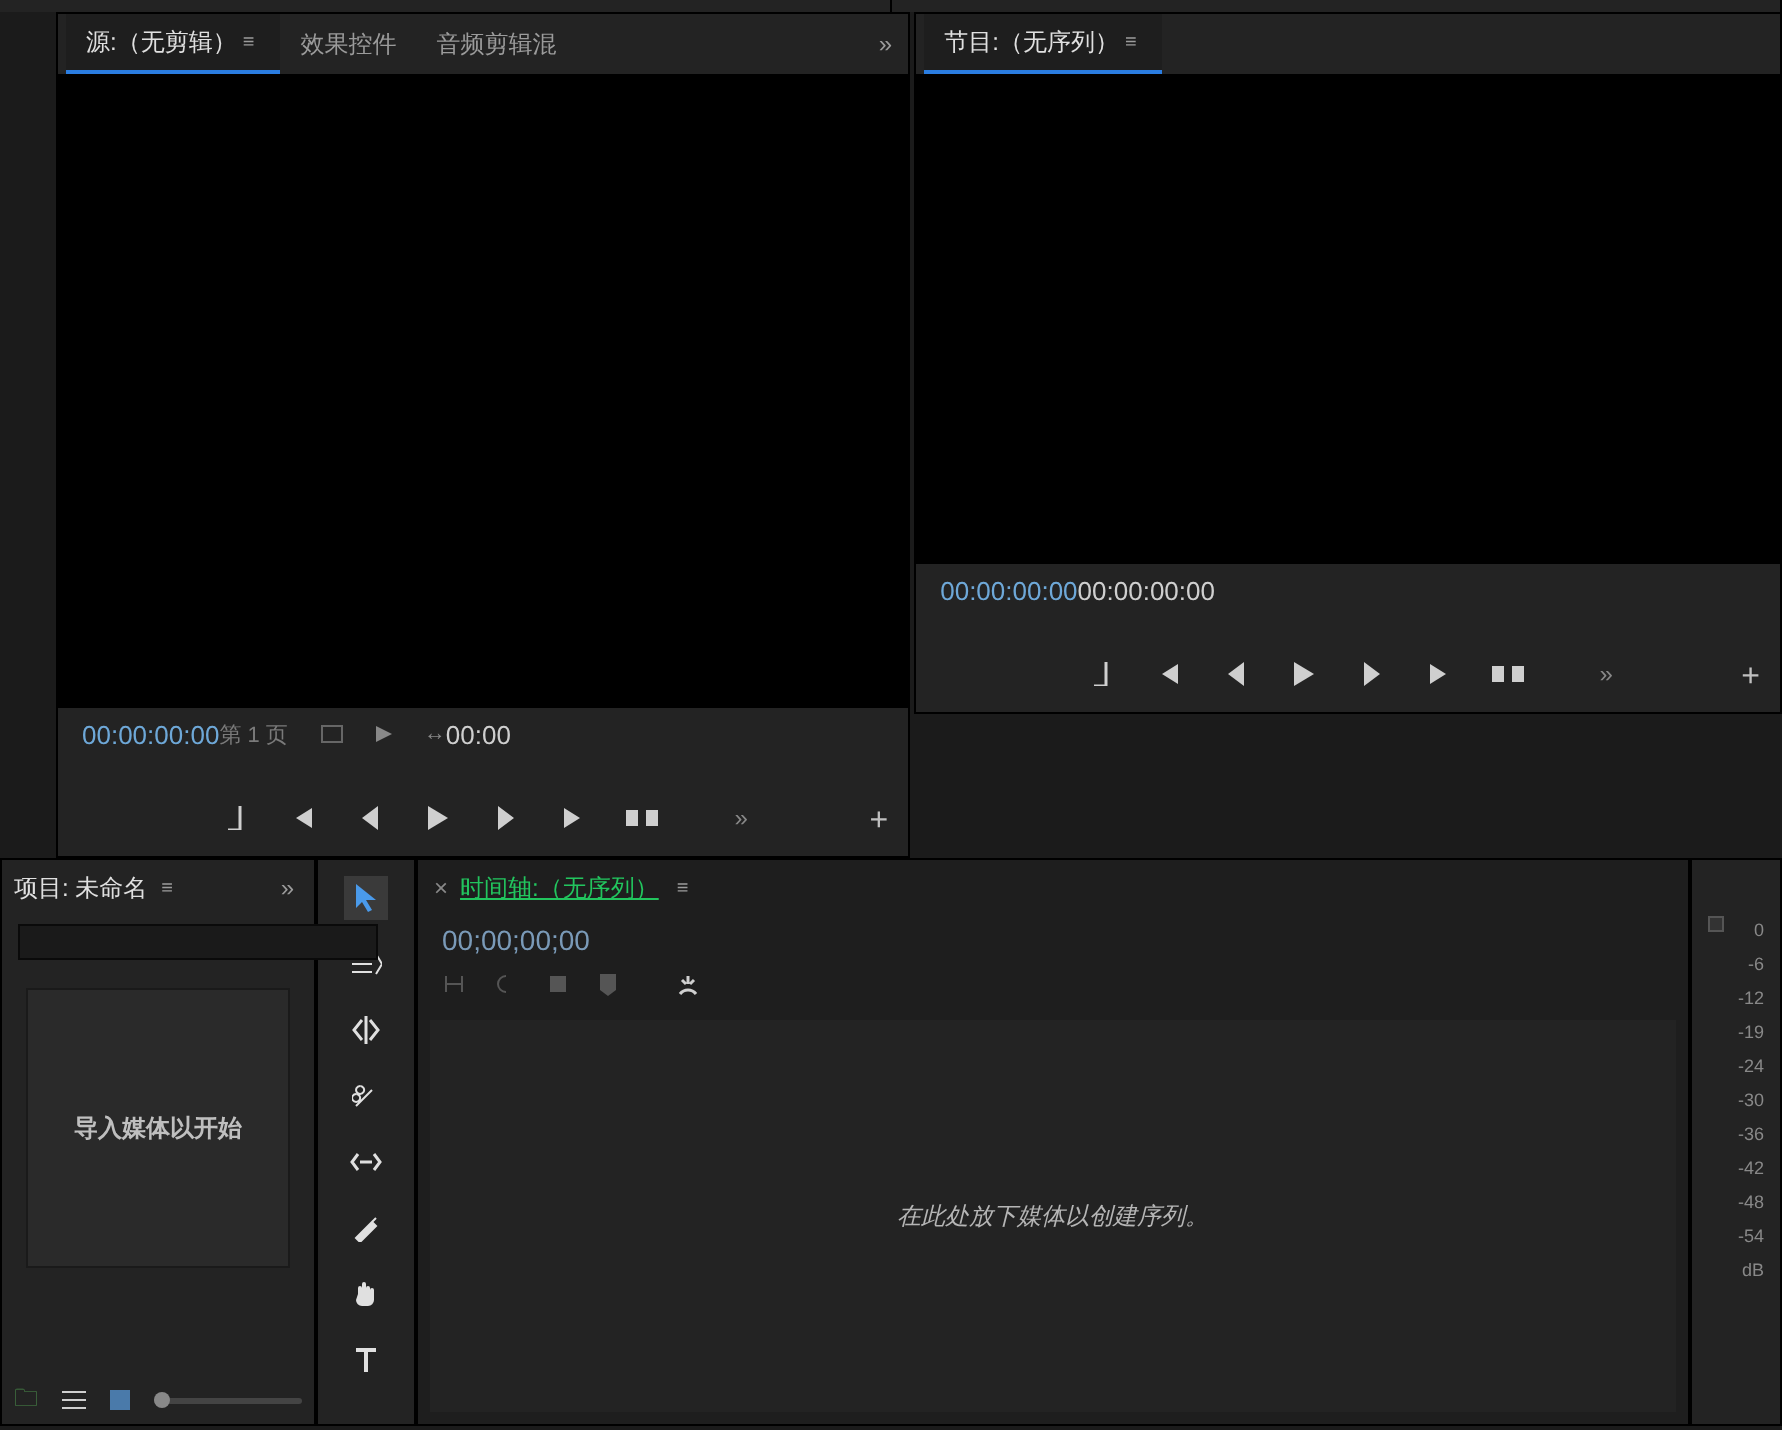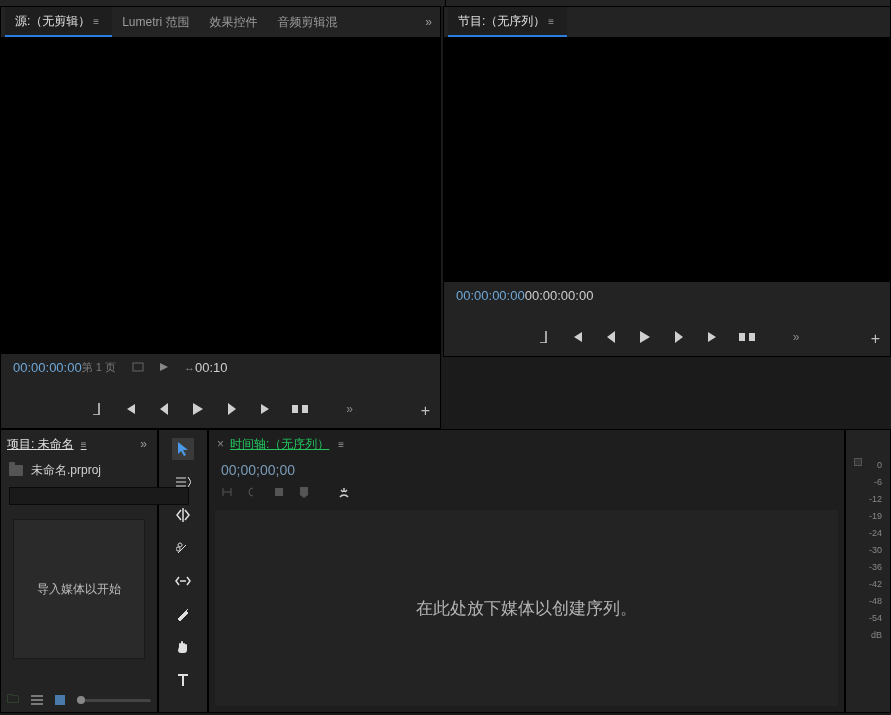--- a/index.html
+++ b/index.html
@@ -1,58 +1,58 @@
 <!DOCTYPE html>
 <html><head>
 <meta charset="utf-8">
 <style>
 * { margin: 0; padding: 0; box-sizing: border-box; font-family: "Microsoft YaHei", sans-serif; }
 body { background: #1b1b1b; color: #cfcfcf; width: 891px; height: 715px; overflow: hidden; font-size: 12px; }
 .top-row { display: flex; height: 6px; }
 .top-row > div { flex: 1; border-right: 1px solid #000; background: #232323; }
-.panels { display: flex; }
+.panels { display: flex; padding-left: 28px; }
 .panel { background: #232323; border: 1px solid #000; position: relative; }
 .tab-bar { display: flex; align-items: center; height: 30px; padding: 0 4px; }
 .tab { padding: 0 10px; height: 30px; display: flex; align-items: center; color: #9b9b9b; font-size: 12px; cursor: pointer; }
 .tab.active { color: #e0e0e0; border-bottom: 2px solid #2a7de1; background: #1e1e1e; }
 .menu-icon { color: #9b9b9b; font-size: 10px; padding: 0 3px; }
 .overflow { margin-left: auto; color: #9b9b9b; cursor: pointer; padding: 0 4px; font-size: 12px; }
 .viewer { background: #000; flex: 1; }
 .source-panel { width: 441px; height: 423px; display: flex; flex-direction: column; }
 .program-panel { width: 448px; height: 351px; display: flex; flex-direction: column; margin-left: 2px; }
 .time-bar { display: flex; align-items: center; height: 26px; padding: 0 12px; background: #232323; color: #cfcfcf; }
 .timecode { color: #6ea8d8; font-size: 13px; }
 .right-time { color: #cfcfcf; font-size: 13px; }
 .page-info { color: #7a7a7a; font-size: 11px; display: flex; align-items: center; gap: 16px; }
 .scrub-bar { height: 10px; background: #232323; }
 .transport { display: flex; justify-content: center; align-items: center; height: 38px; gap: 18px; background: #232323; position: relative; }
 .transport .btn { width: 16px; height: 16px; display: flex; align-items: center; justify-content: center; cursor: pointer; color: #cfcfcf; }
 .plus-btn { position: absolute; right: 10px; bottom: 8px; color: #bfbfbf; font-size: 16px; cursor: pointer; }
 .lower { display: flex; height: 284px; }
 .project-panel { width: 158px; background: #232323; display: flex; flex-direction: column; border: 1px solid #000; }
 .proj-header { display: flex; align-items: center; height: 28px; padding: 0 6px; }
-.proj-tab { font-size: 12px; color: #e0e0e0; display: flex; align-items: center; gap: 4px; text-decoration: underline; }
+.proj-tab { font-size: 12px; color: #e0e0e0; display: flex; align-items: center; gap: 4px; }
 .proj-row { display: flex; align-items: center; padding: 4px 8px; gap: 8px; color: #cfcfcf; }
 .search-box { display: flex; align-items: center; padding: 4px 8px; gap: 6px; }
 .search-input { flex: 1; background: #1a1a1a; border: 1px solid #0a0a0a; height: 18px; color: #cfcfcf; padding: 0 18px 0 4px; font-size: 11px; position: relative; }
 .search-wrap { position: relative; flex: 1; }
 .search-icon { position: absolute; left: 4px; top: 3px; color: #888; font-size: 10px; }
-.import-box { margin: 10px 12px; height: 140px; background: #2a2a2a; border: 1px solid #1a1a1a; display: flex; align-items: center; justify-content: center; text-align: center; color: #bfbfbf; font-size: 12px; line-height: 1.5; }
+.import-box { margin: 10px 12px; height: 140px; background: #2a2a2a; border: 1px solid #1a1a1a; display: flex; align-items: center; justify-content: center; text-align: center; color: #bfbfbf; font-size: 12px; line-height: 1.5; font-weight: bold; }
 .proj-footer { margin-top: auto; display: flex; align-items: center; padding: 4px 6px; gap: 12px; height: 24px; }
 .tools-panel { width: 50px; background: #232323; border: 1px solid #000; display: flex; flex-direction: column; align-items: center; padding-top: 8px; gap: 11px; }
 .tool { width: 22px; height: 22px; display: flex; align-items: center; justify-content: center; cursor: pointer; color: #e0e0e0; }
 .tool.active { background: #3a3a3a; }
 .timeline-panel { flex: 1; background: #1e1e1e; border: 1px solid #000; display: flex; flex-direction: column; }
 .tl-header { display: flex; align-items: center; height: 28px; padding: 0 8px; gap: 6px; }
 .tl-close { color: #888; cursor: pointer; font-size: 12px; }
 .tl-title { color: #22c55e; font-size: 12px; text-decoration: underline; }
 .tl-top { padding: 4px 12px; }
 .tl-time { color: #7a9ab8; font-size: 14px; }
 .tl-controls { display: flex; gap: 14px; padding: 4px 12px 8px; color: #555; }
-.tl-body { flex: 1; background: #232323; margin: 2px 6px 6px 6px; display: flex; align-items: center; justify-content: center; color: #b5b5b5; font-size: 17px; }
+.tl-body { flex: 1; background: #232323; margin: 2px 6px 6px 6px; display: flex; align-items: center; justify-content: center; color: #b5b5b5; font-size: 12px; font-style: italic; }
 .audio-meter { width: 46px; background: #232323; border: 1px solid #000; display: flex; flex-direction: column; align-items: center; padding: 30px 4px 6px; position: relative; }
 .meter-scale { display: flex; flex-direction: column; gap: 7px; align-items: flex-end; width: 100%; padding-right: 4px; }
 .meter-val { font-size: 9px; color: #888; }
 .meter-bar { position: absolute; top: 28px; left: 8px; width: 8px; height: 8px; background: #333; border: 1px solid #555; }
 svg { display: block; }
 .folder-icon { width: 14px; height: 11px; background: #555; border-radius: 1px; position: relative; }
 .folder-icon::before { content: ''; position: absolute; top: -3px; left: 0; width: 6px; height: 3px; background: #555; border-radius: 1px 1px 0 0; }
 .slider-track { height: 3px; background: #444; border-radius: 2px; position: relative; }
 .slider-thumb { position: absolute; width: 8px; height: 8px; background: #888; border-radius: 50%; top: -3px; }
 </style>
@@ -66,44 +66,41 @@
 
 <div class="panels">
 
   <div class="panel source-panel">
     <div class="tab-bar">
       <div class="tab active">
           <span>源:（无剪辑）</span>
           <span class="menu-icon">≡</span>
         </div>
       <div class="tab">
-          <span>Lumetri 范围</span>
-        </div>
-      <div class="tab">
           <span>效果控件</span>
         </div>
       <div class="tab">
           <span>音频剪辑混</span>
         </div>
       <div class="overflow">»</div>
     </div>
     <div class="viewer"></div>
     <div class="time-bar">
       <span class="timecode">00:00:00:00</span>
       <span class="page-info">
         <span>第 1 页</span>
         <svg width="12" height="10">
             <rect x="1" y="1" width="10" height="8" fill="none" stroke="#666"></rect>
           </svg>
         <svg width="8" height="8">
             <polygon points="0,0 8,4 0,8" fill="#888"></polygon>
           </svg>
         <span style="color:#888;">↔</span>
       </span>
-      <span class="right-time">00:10</span>
+      <span class="right-time">00:00</span>
     </div>
     <div class="scrub-bar"></div>
     <div class="transport">
       <div class="btn">
           <svg width="10" height="12">
             <path d="M8 0 v12 M8 12 h-6" stroke="#cfcfcf" fill="none" stroke-width="1.5"></path>
           </svg>
         </div>
       <div class="btn">
           <svg width="14" height="12">
@@ -200,24 +197,20 @@
 
 <div class="lower">
 
   <div class="project-panel">
     <div class="proj-header">
       <div class="proj-tab">
           <span>项目: 未命名</span>
           <span class="menu-icon">≡</span>
         </div>
       <div class="overflow">»</div>
-    </div>
-    <div class="proj-row">
-      <div class="folder-icon"></div>
-      <span>未命名.prproj</span>
     </div>
     <div class="search-box">
       <div class="search-wrap">
         <span class="search-icon">⌕</span>
         <input class="search-input" style="padding-left: 18px;" placeholder="">
       </div>
       <div style="width:18px;height:18px;background:#3a3a3a;display:flex;align-items:center;justify-content:center;">
           <svg width="10" height="10">
             <rect x="1" y="1" width="8" height="8" fill="none" stroke="#aaa"></rect>
           </svg>

